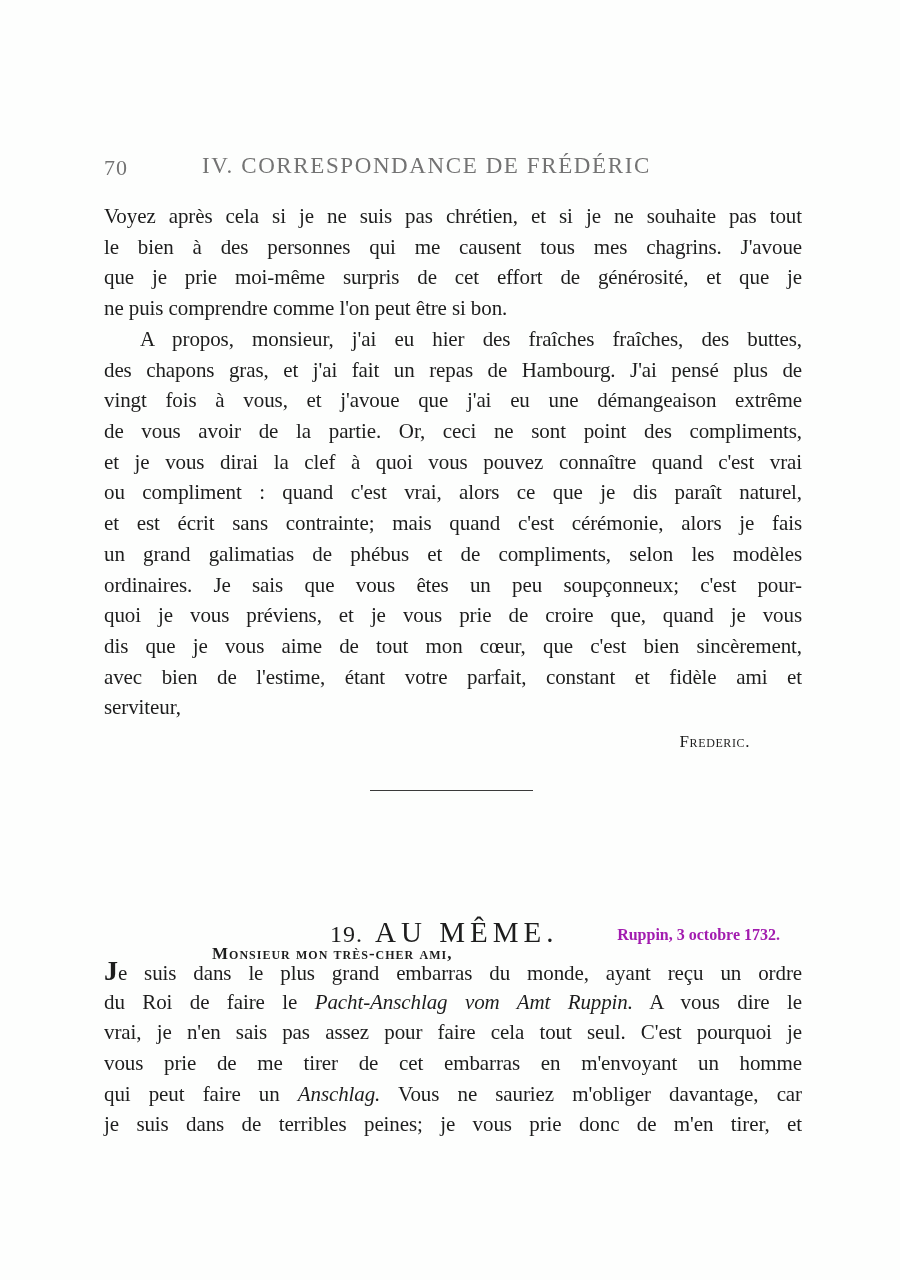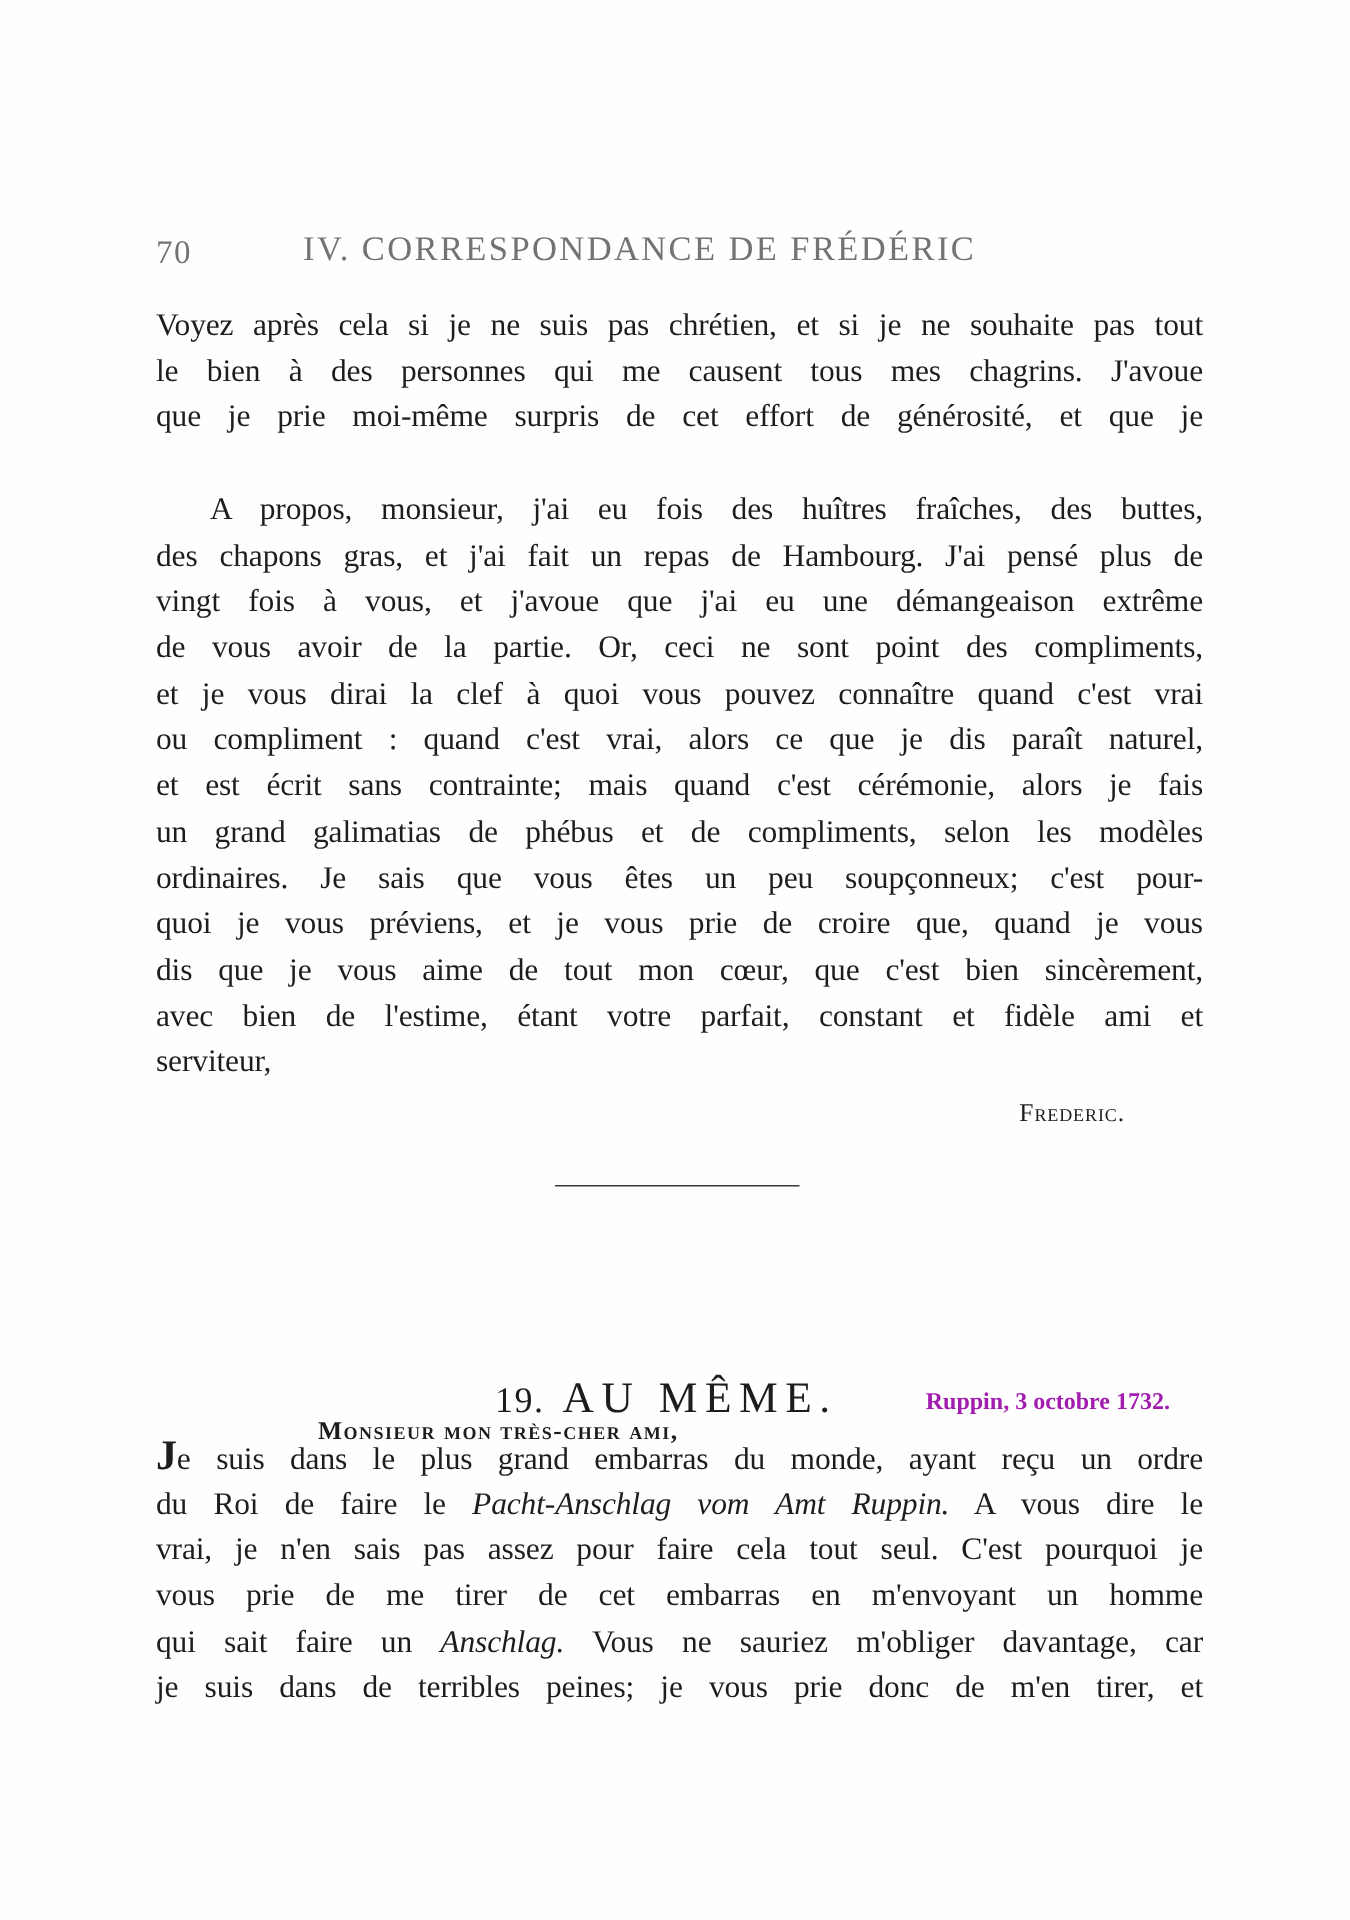--- a/index.html
+++ b/index.html
@@ -43,23 +43,24 @@
 
   <div class="running-head">
     <span class="folio">70</span>
     <span class="title">IV. CORRESPONDANCE DE FRÉDÉRIC</span>
   </div>
 
   <div class="block" id="p1" style="top:201px;">
       <div class="line">Voyez après cela si je ne suis pas chrétien, et si je ne souhaite pas tout</div>
       <div class="line">le bien à des personnes qui me causent tous mes chagrins. J'avoue</div>
       <div class="line">que je prie moi-même surpris de cet effort de générosité, et que je</div>
+      <div class="line last">ne puis comprendre comme l'on peut être si bon.</div>
     </div>
   <div class="block" id="p2" style="top:324px;">
-      <div class="line indent">A propos, monsieur, j'ai eu fois des huîtres fraîches, des buttes,</div>
+      <div class="line indent">A propos, monsieur, j'ai eu hier des fraîches fraîches, des buttes,</div>
       <div class="line">des chapons gras, et j'ai fait un repas de Hambourg. J'ai pensé plus de</div>
       <div class="line">vingt fois à vous, et j'avoue que j'ai eu une démangeaison extrême</div>
       <div class="line">de vous avoir de la partie. Or, ceci ne sont point des compliments,</div>
       <div class="line">et je vous dirai la clef à quoi vous pouvez connaître quand c'est vrai</div>
       <div class="line">ou compliment : quand c'est vrai, alors ce que je dis paraît naturel,</div>
       <div class="line">et est écrit sans contrainte; mais quand c'est cérémonie, alors je fais</div>
       <div class="line">un grand galimatias de phébus et de compliments, selon les modèles</div>
       <div class="line">ordinaires. Je sais que vous êtes un peu soupçonneux; c'est pour-</div>
       <div class="line">quoi je vous préviens, et je vous prie de croire que, quand je vous</div>
       <div class="line">dis que je vous aime de tout mon cœur, que c'est bien sincèrement,</div>
@@ -76,17 +77,17 @@
   </div>
 
   <div class="dateline">Ruppin, 3 octobre 1732.</div>
   <div class="salut">Monsieur mon très-cher ami,</div>
 
   <div class="block" id="p3" style="top:956px;">
       <div class="line"><span class="dropcap">J</span><span>e suis dans le plus grand embarras du monde, ayant reçu un ordre</span></div>
       <div class="line"><span>du Roi de faire le </span><em>Pacht-Anschlag vom Amt Ruppin.</em><span> A vous dire le</span></div>
       <div class="line"><span>vrai, je n'en sais pas assez pour faire cela tout seul. C'est pourquoi je</span></div>
       <div class="line"><span>vous prie de me tirer de cet embarras en m'envoyant un homme</span></div>
-      <div class="line"><span>qui sait faire un </span><em>Anschlag.</em><span> Vous ne sauriez m'obliger davantage, car</span></div>
+      <div class="line"><span>qui peut faire un </span><em>Anschlag.</em><span> Vous ne sauriez m'obliger davantage, car</span></div>
       <div class="line"><span>je suis dans de terribles peines; je vous prie donc de m'en tirer, et</span></div>
     </div>
 
 </div>
 
 </body></html>

